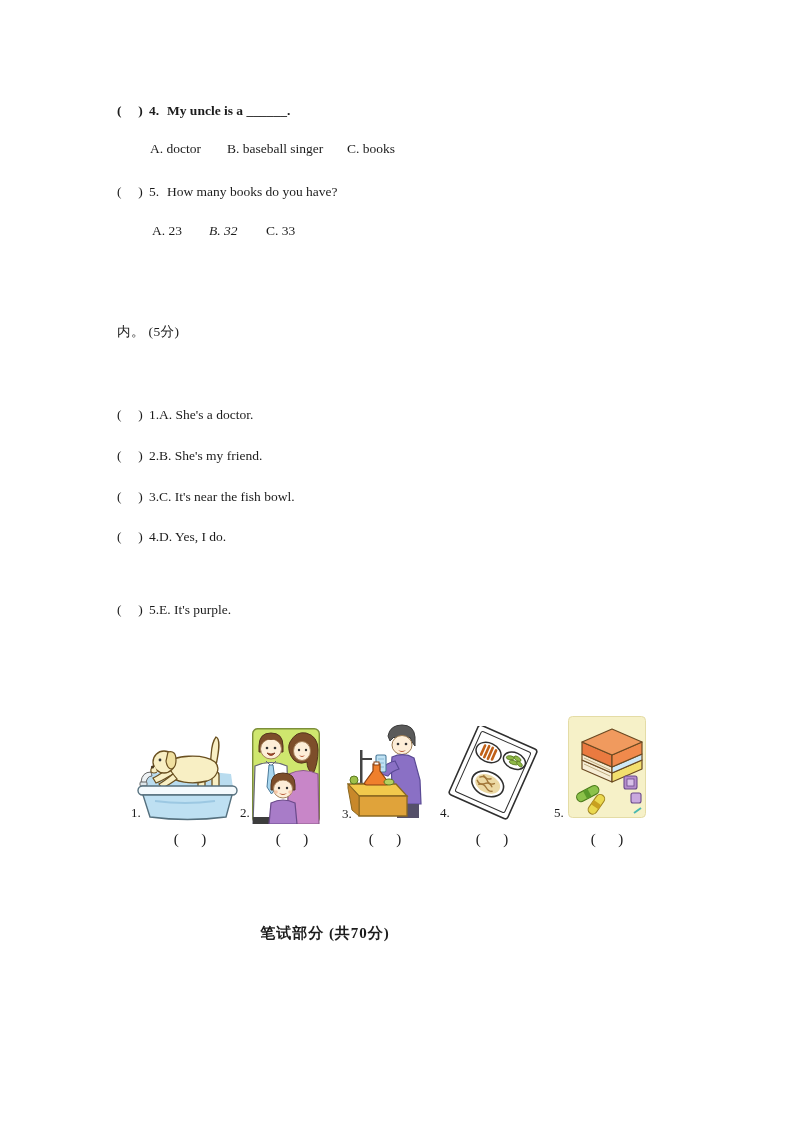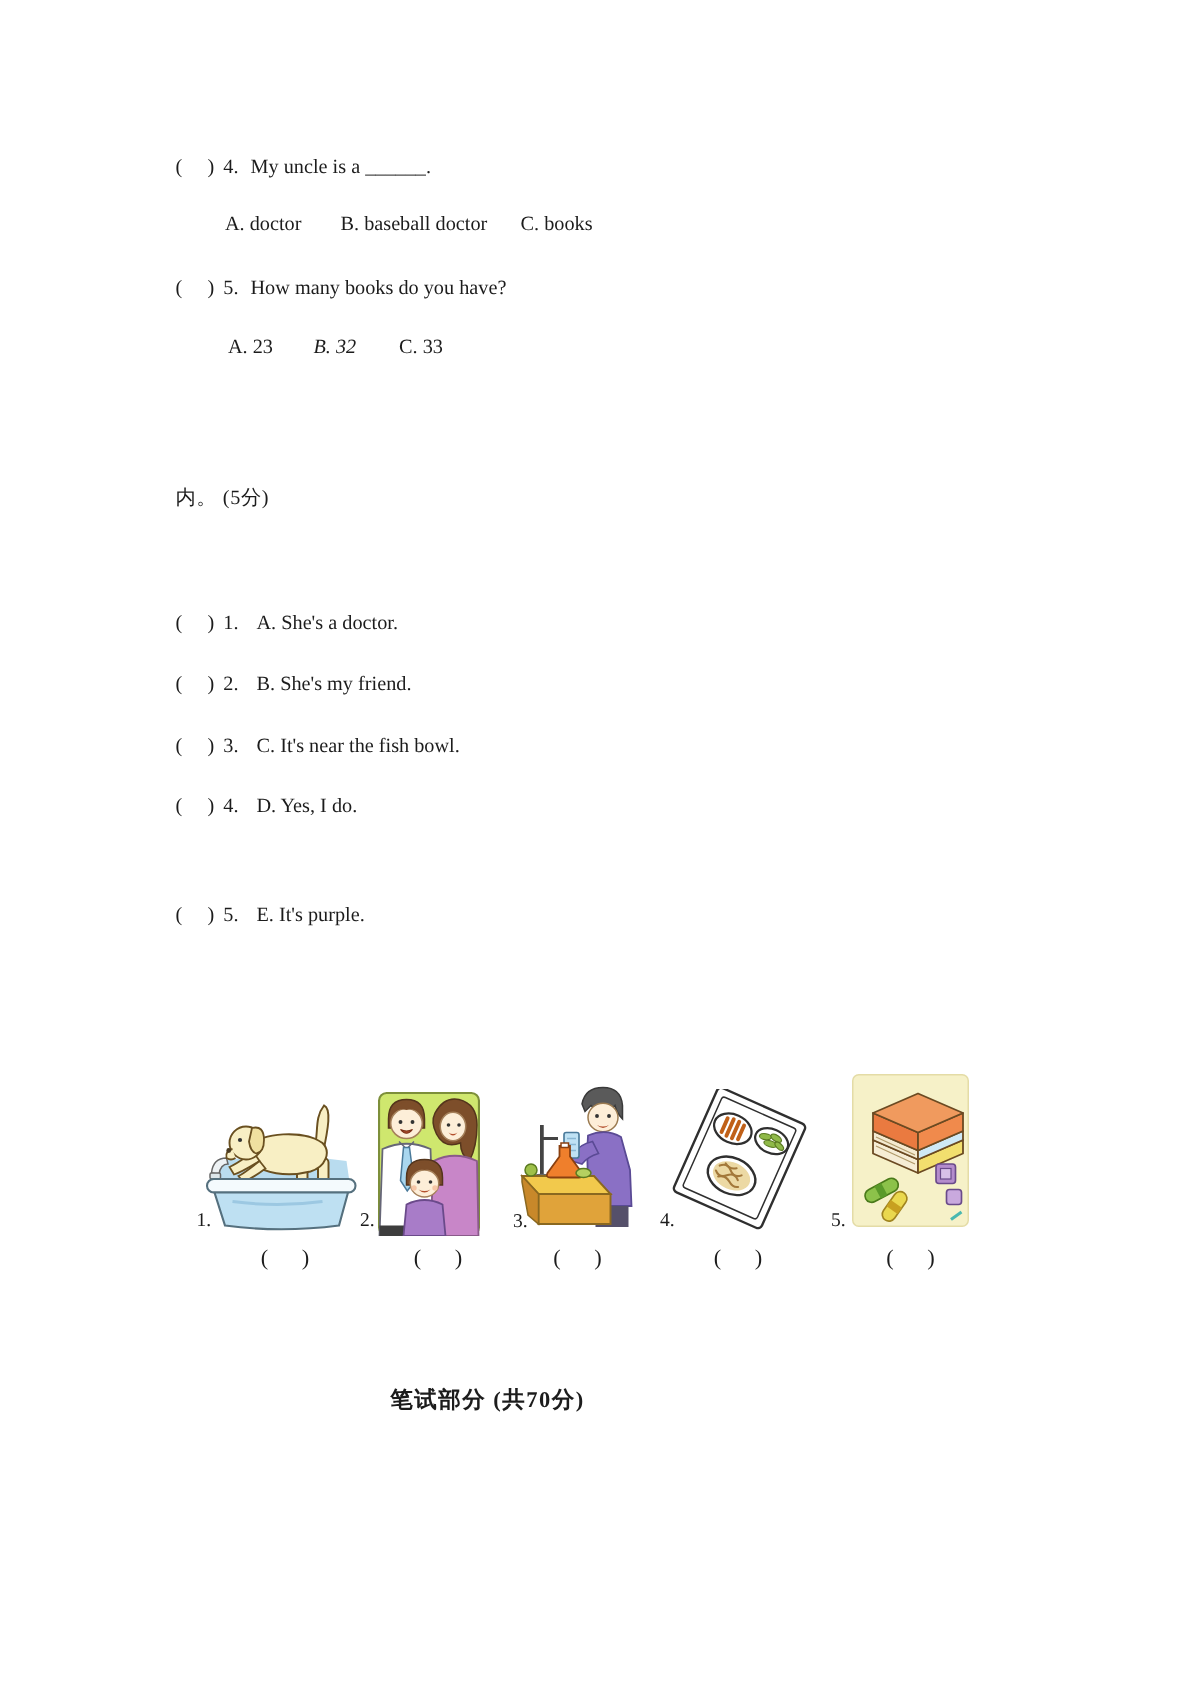--- a/index.html
+++ b/index.html
@@ -8,40 +8,40 @@
     background:#ffffff; overflow:hidden;
     font-family:"Liberation Serif","DejaVu Serif",serif;
     color:#1c1c1c;
   }
   .abs { position:absolute; white-space:nowrap; }
   .en { font-size:13.5px; }
   .zh { font-size:13.5px; letter-spacing:0.4px; }
   .qnum { margin-left:6px; }
   .qtext { margin-left:8px; }
   .ansnum { margin-left:6px; }
-  .anstext { margin-left:12px; }
+  .anstext { }
   .pic { position:absolute; margin:0; padding:0; }
   .pic svg { display:block; }
   .piclabel { font-size:13px; }
   .picparen { font-size:15px; width:40px; text-align:center; }
   .footer-title {
     position:absolute; left:0; top:924px; width:650px; text-align:center;
     font-size:15px; font-weight:bold; letter-spacing:1px;
   }
 </style>
 </head>
 <body>
 
 <div class="page">
 
-  <div class="abs en" style="left:117px; top:103px;">
+  <div class="abs en" style="left:117px; top:103px;font-weight:bold;">
     <span>(&nbsp;&nbsp;&nbsp;&nbsp;&nbsp;)</span><span class="qnum">4.</span><span class="qtext">My uncle is a ______.</span>
   </div>
   <span class="abs en" style="left:150px; top:141px;">A. doctor</span>
-  <span class="abs en" style="left:227px; top:141px;">B. baseball doctor</span>
+  <span class="abs en" style="left:227px; top:141px;">B. baseball singer</span>
   <span class="abs en" style="left:347px; top:141px;">C. books</span>
 
   <div class="abs en" style="left:117px; top:184px;">
     <span>(&nbsp;&nbsp;&nbsp;&nbsp;&nbsp;)</span><span class="qnum">5.</span><span class="qtext">How many books do you have?</span>
   </div>
   <span class="abs en" style="left:152px; top:223px;">A. 23</span>
   <span class="abs en" style="left:209px; top:223px;font-style:italic;">B. 32</span>
   <span class="abs en" style="left:266px; top:223px;">C. 33</span>
 
   <div class="abs zh" style="left:117px; top:323px;">内。 (5分)</div>

